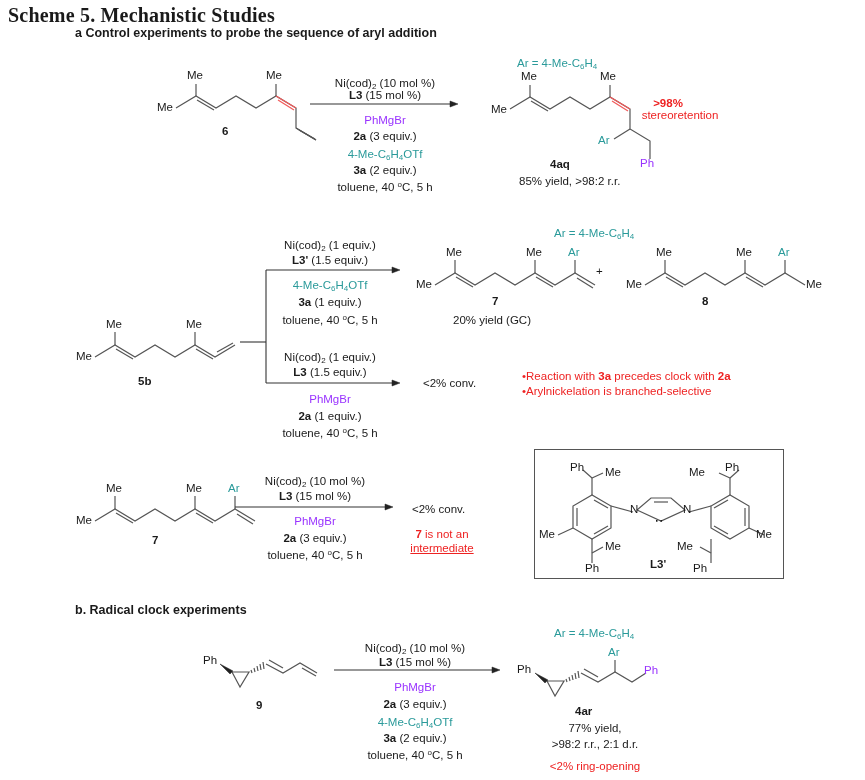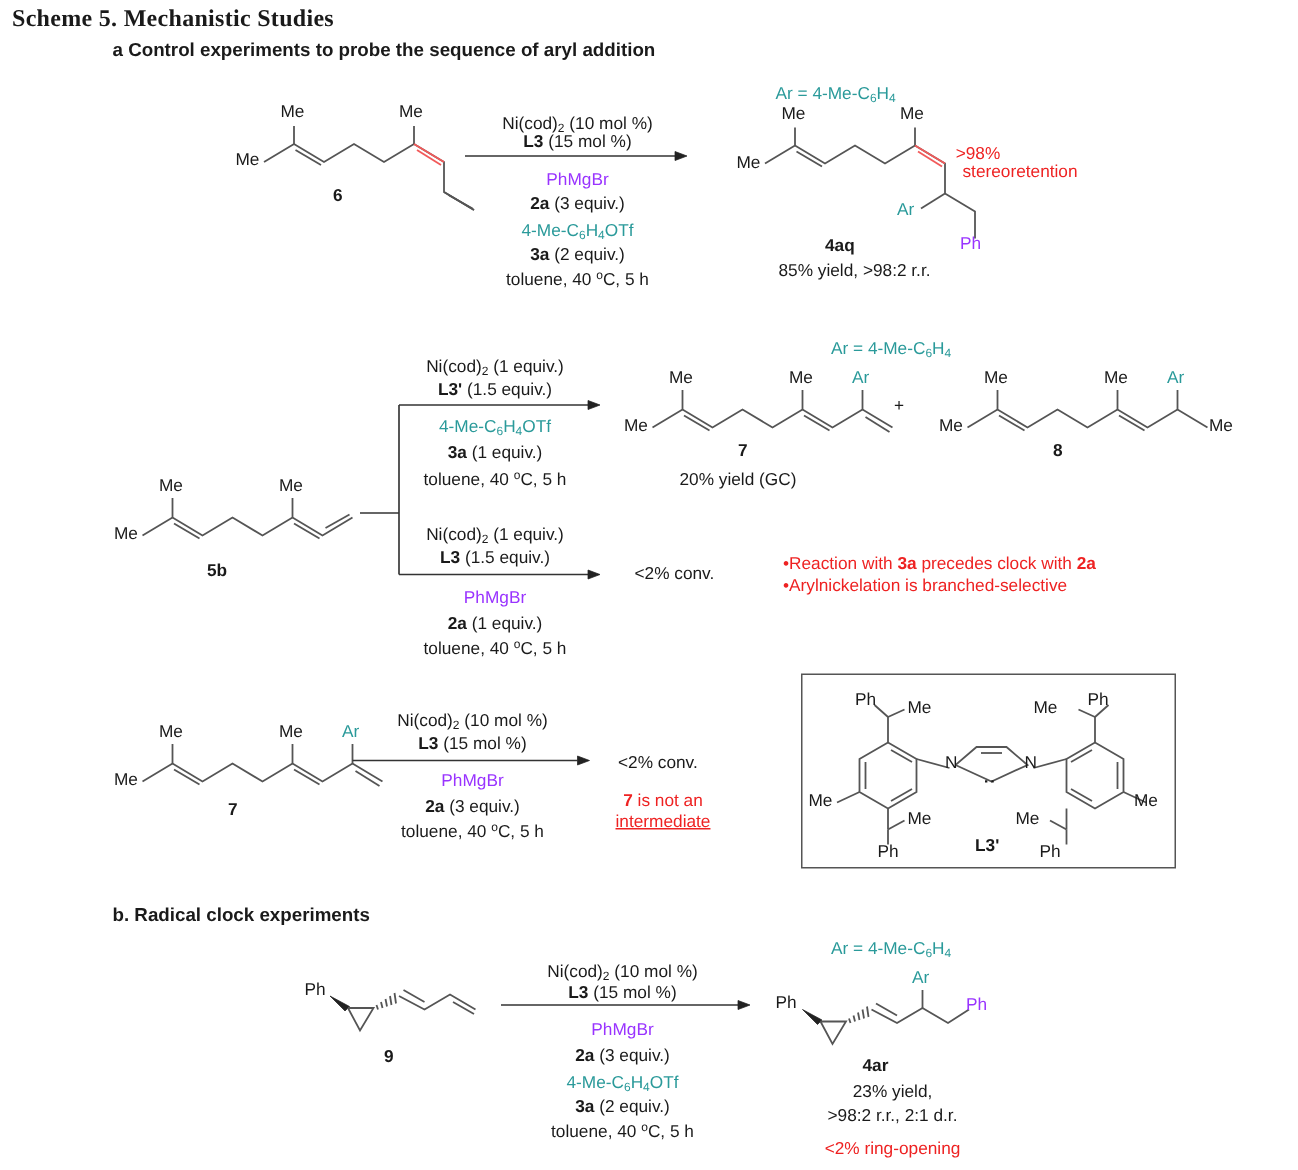--- a/index.html
+++ b/index.html
@@ -1,19 +1,19 @@
 <!DOCTYPE html>
 <html><head>
 <meta charset="utf-8">
 <style>
   html, body { margin:0; padding:0; background:#ffffff; }
   body { width:865px; height:780px; position:relative; overflow:hidden;
          font-family:"Liberation Sans", sans-serif; color:#1a1a1a; }
   .abs { position:absolute; }
-  .title { left:8px; top:4px; font-family:"Liberation Serif", serif; font-weight:bold; font-size:16px; letter-spacing:0.2px; }
+  .title { left:8px; top:4px; font-family:"Liberation Serif", serif; font-weight:bold; font-size:20px; letter-spacing:0.2px; }
   .sect { font-weight:bold; font-size:12.5px; }
   .t { font-size:11.5px; white-space:nowrap; line-height:14px; }
   .c { text-align:center; }
   .b { font-weight:bold; }
   .teal { color:#2a9a9a; }
   .purple { color:#9933ff; }
   .red { color:#ee2222; }
   sub { font-size:8px; vertical-align:-2px; line-height:0; }
   sup { font-size:8px; vertical-align:4px; line-height:0; }
   svg { position:absolute; overflow:visible; }
@@ -68,21 +68,21 @@
     <line class="redl" x1="612" y1="101" x2="628" y2="111"></line>
     <line x1="630" y1="129" x2="614" y2="139"></line>
   </svg>
   <div class="lab" style="left:521px;top:70px;">Me</div>
   <div class="lab" style="left:491px;top:103px;">Me</div>
   <div class="lab" style="left:600px;top:70px;">Me</div>
   <div class="lab teal" style="left:598px;top:134px;">Ar</div>
   <div class="lab purple" style="left:640px;top:157px;">Ph</div>
   <div class="lab b" style="left:550px;top:158px;">4aq</div>
   <div class="abs t" style="left:507px;top:174px;margin-left:12px;">85% yield, &gt;98:2 r.r.</div>
-  <div class="abs t c red" style="left:610px;top:96px;width:84px;">&gt;98%</div>
+  <div class="abs t c red" style="left:626px;top:96px;width:84px;font-weight:bold;">&gt;98%</div>
   <div class="abs t c red" style="left:630px;top:108px;width:100px;">stereoretention</div>
 </div>
 
 <div>
   <svg style="left:0;top:0;" width="865" height="780">
     <polyline points="95,357 115,345 135,357 155,345 175,357 195,345 215,357 235,345"></polyline>
     <line x1="116" y1="349" x2="133" y2="359"></line>
     <line x1="196" y1="349" x2="213" y2="359"></line>
     <line x1="217" y1="352" x2="233" y2="343"></line>
     <line x1="115" y1="345" x2="115" y2="332"></line>
@@ -273,15 +273,15 @@
     <line x1="578" y1="671" x2="579" y2="678"></line>
   </g>
   <polyline points="581,673 598,682 615,672 632,682 646,673"></polyline>
   <line x1="584" y1="669" x2="598" y2="677"></line>
   <line x1="615" y1="672" x2="615" y2="660"></line>
 </svg>
 <div class="lab" style="left:517px;top:663px;">Ph</div>
 <div class="lab teal" style="left:608px;top:646px;">Ar</div>
 <div class="lab purple" style="left:644px;top:664px;">Ph</div>
 <div class="lab b" style="left:575px;top:705px;">4ar</div>
-<div class="abs t c" style="left:540px;top:721px;width:110px;">23% yield,</div>
+<div class="abs t c" style="left:540px;top:721px;width:110px;">77% yield,</div>
 <div class="abs t c" style="left:530px;top:737px;width:130px;">&gt;98:2 r.r., 2:1 d.r.</div>
 <div class="abs t c red" style="left:530px;top:759px;width:130px;">&lt;2% ring-opening</div>
 
 </body></html>

